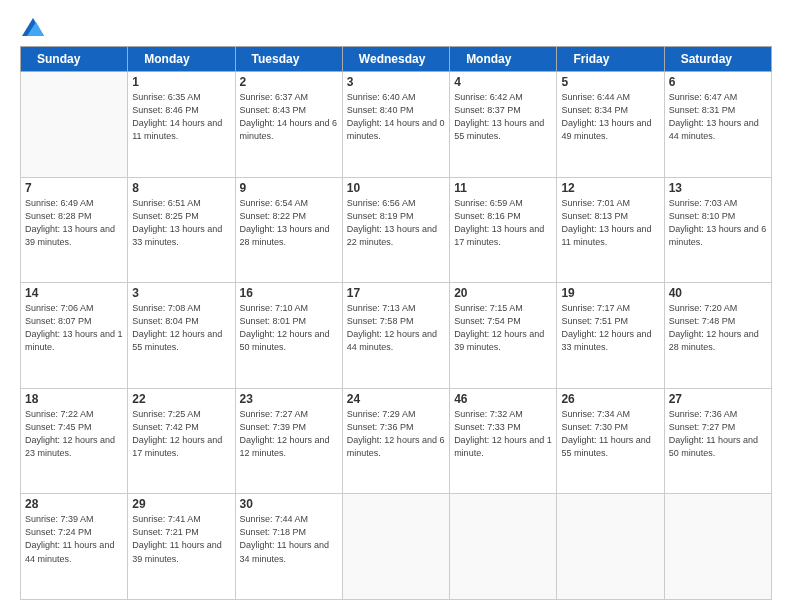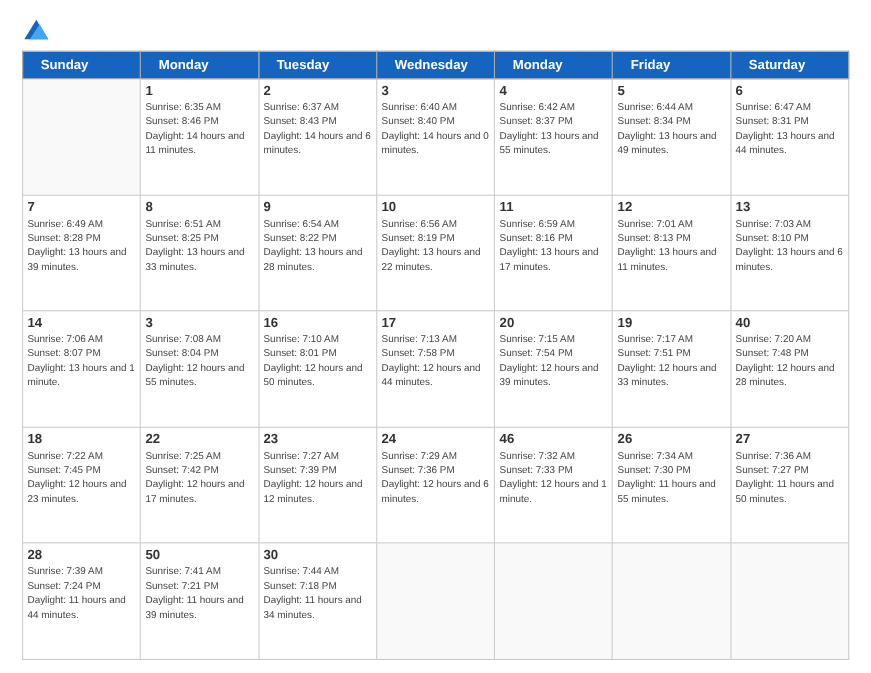--- a/index.html
+++ b/index.html
@@ -249,21 +249,21 @@
             <span class="day-num">27</span>
             <div class="day-info">Sunrise: 7:36 AM<br>Sunset: 7:27 PM<br>Daylight: 11 hours and 50 minutes.</div>
           </td>
         </tr>
         <tr>
           <td>
             <span class="day-num">28</span>
             <div class="day-info">Sunrise: 7:39 AM<br>Sunset: 7:24 PM<br>Daylight: 11 hours and 44 minutes.</div>
           </td>
           <td>
-            <span class="day-num">50</span>
+            <span class="day-num">29</span>
             <div class="day-info">Sunrise: 7:41 AM<br>Sunset: 7:21 PM<br>Daylight: 11 hours and 39 minutes.</div>
           </td>
           <td>
             <span class="day-num">30</span>
             <div class="day-info">Sunrise: 7:44 AM<br>Sunset: 7:18 PM<br>Daylight: 11 hours and 34 minutes.</div>
           </td>
           <td class="empty-cell"></td>
           <td class="empty-cell"></td>
           <td class="empty-cell"></td>
           <td class="empty-cell"></td>

